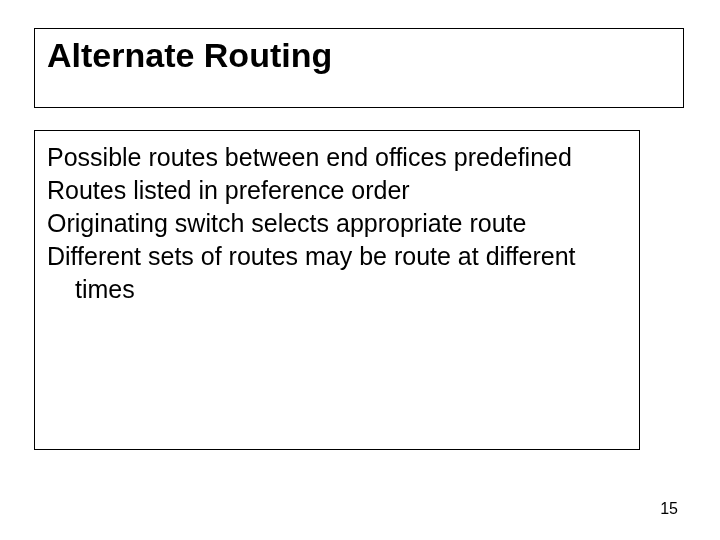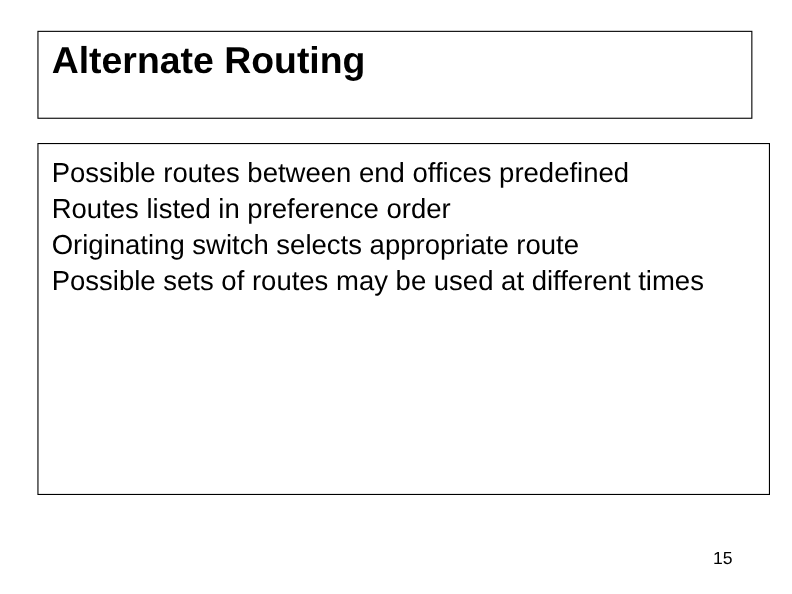--- a/index.html
+++ b/index.html
@@ -32,57 +32,57 @@
     font-family: Arial, Helvetica, sans-serif;
     font-weight: 900;
     font-size: 34px;
     letter-spacing: 0px;
     line-height: 1.1;
   }
   .body-box {
     position: absolute;
     left: 34px;
     top: 130px;
-    width: 666px;
+    width: 606px;
     height: 320px;
     border: 1px solid #000;
     box-sizing: border-box;
     padding: 10px 12px 0 12px;
   }
   .body-line {
     font-size: 25px;
     line-height: 1.32;
     font-weight: 400;
     padding-left: 0;
     text-indent: 0;
   }
   .body-line.wrap {
     padding-left: 28px;
     text-indent: -28px;
   }
   .page-num {
     position: absolute;
-    right: 54px;
+    right: 42px;
     bottom: 22px;
     font-size: 16px;
     color: #000;
     font-family: Arial, Helvetica, sans-serif;
   }
 </style>
 </head>
 <body>
 
 <div class="slide">
 
   <div class="title-box">
     <div class="title-text">Alternate Routing</div>
   </div>
 
   <div class="body-box">
     <div class="body-line">Possible routes between end offices predefined</div>
     <div class="body-line">Routes listed in preference order</div>
     <div class="body-line">Originating switch selects appropriate route</div>
-    <div class="body-line wrap">Possible sets of routes may be used at different times</div>
+    <div class="body-line wrap">Different sets of routes may be route at different times</div>
   </div>
 
   <div class="page-num">15</div>
 
 </div>
 
 </body></html>

